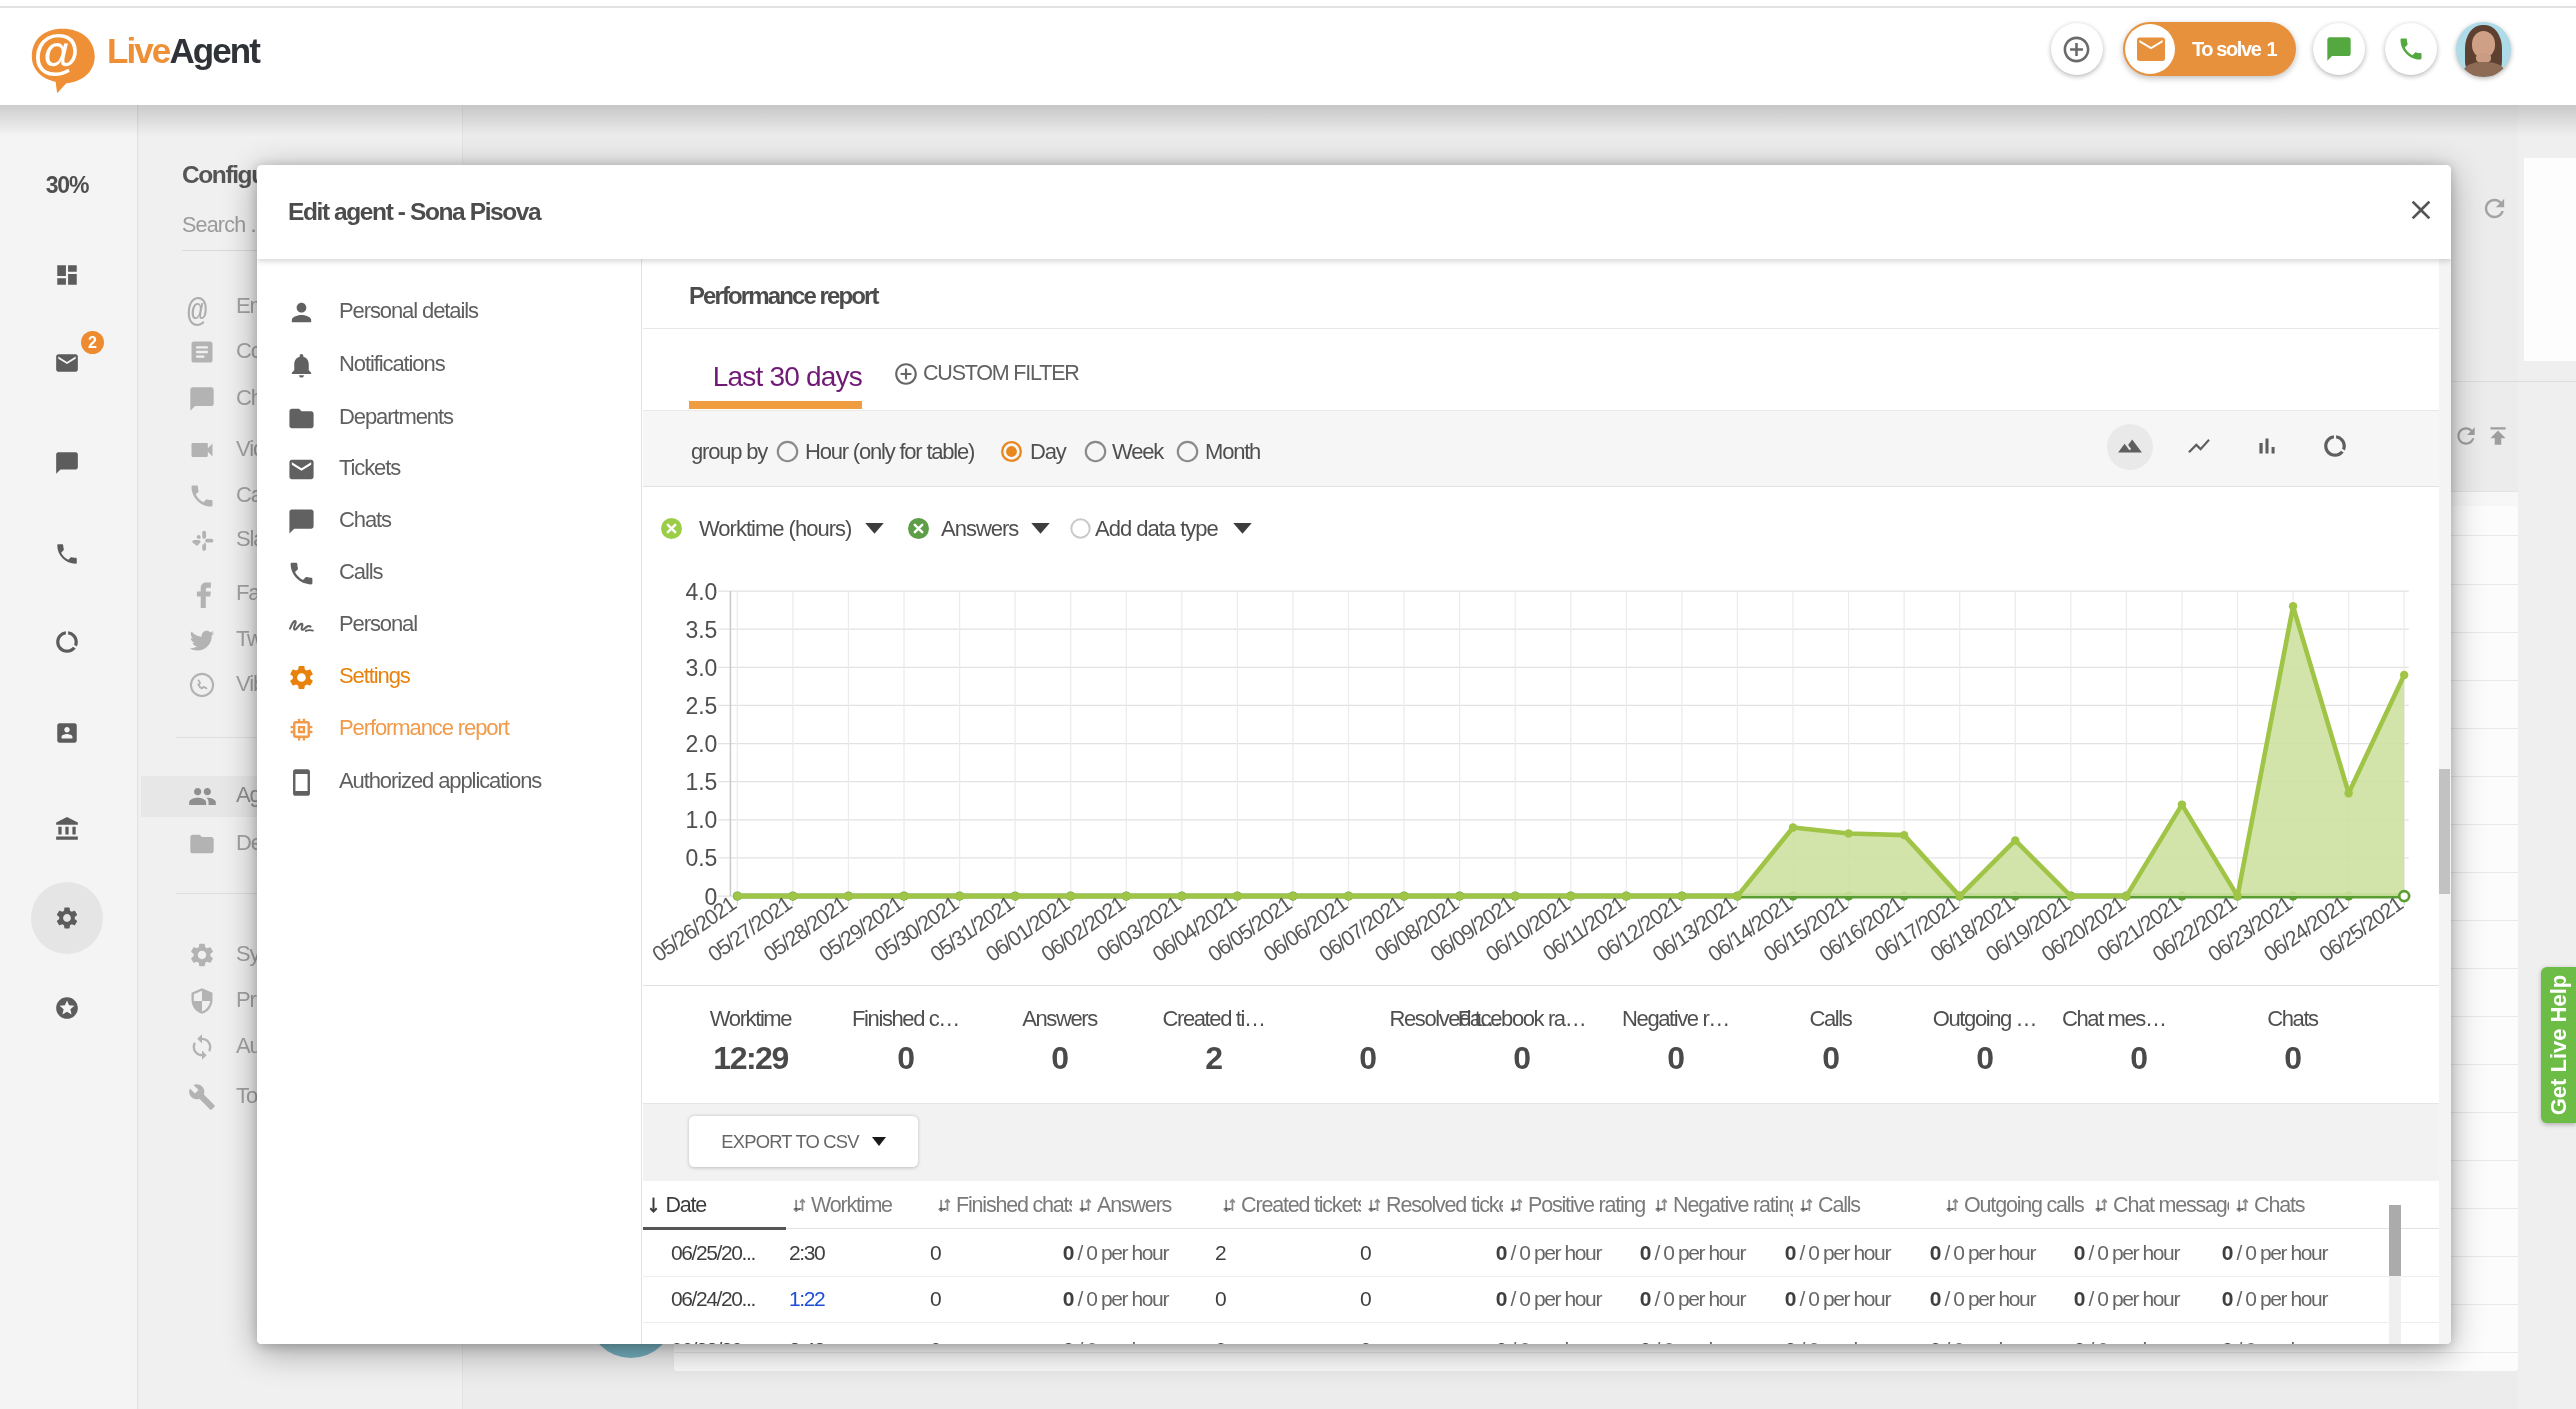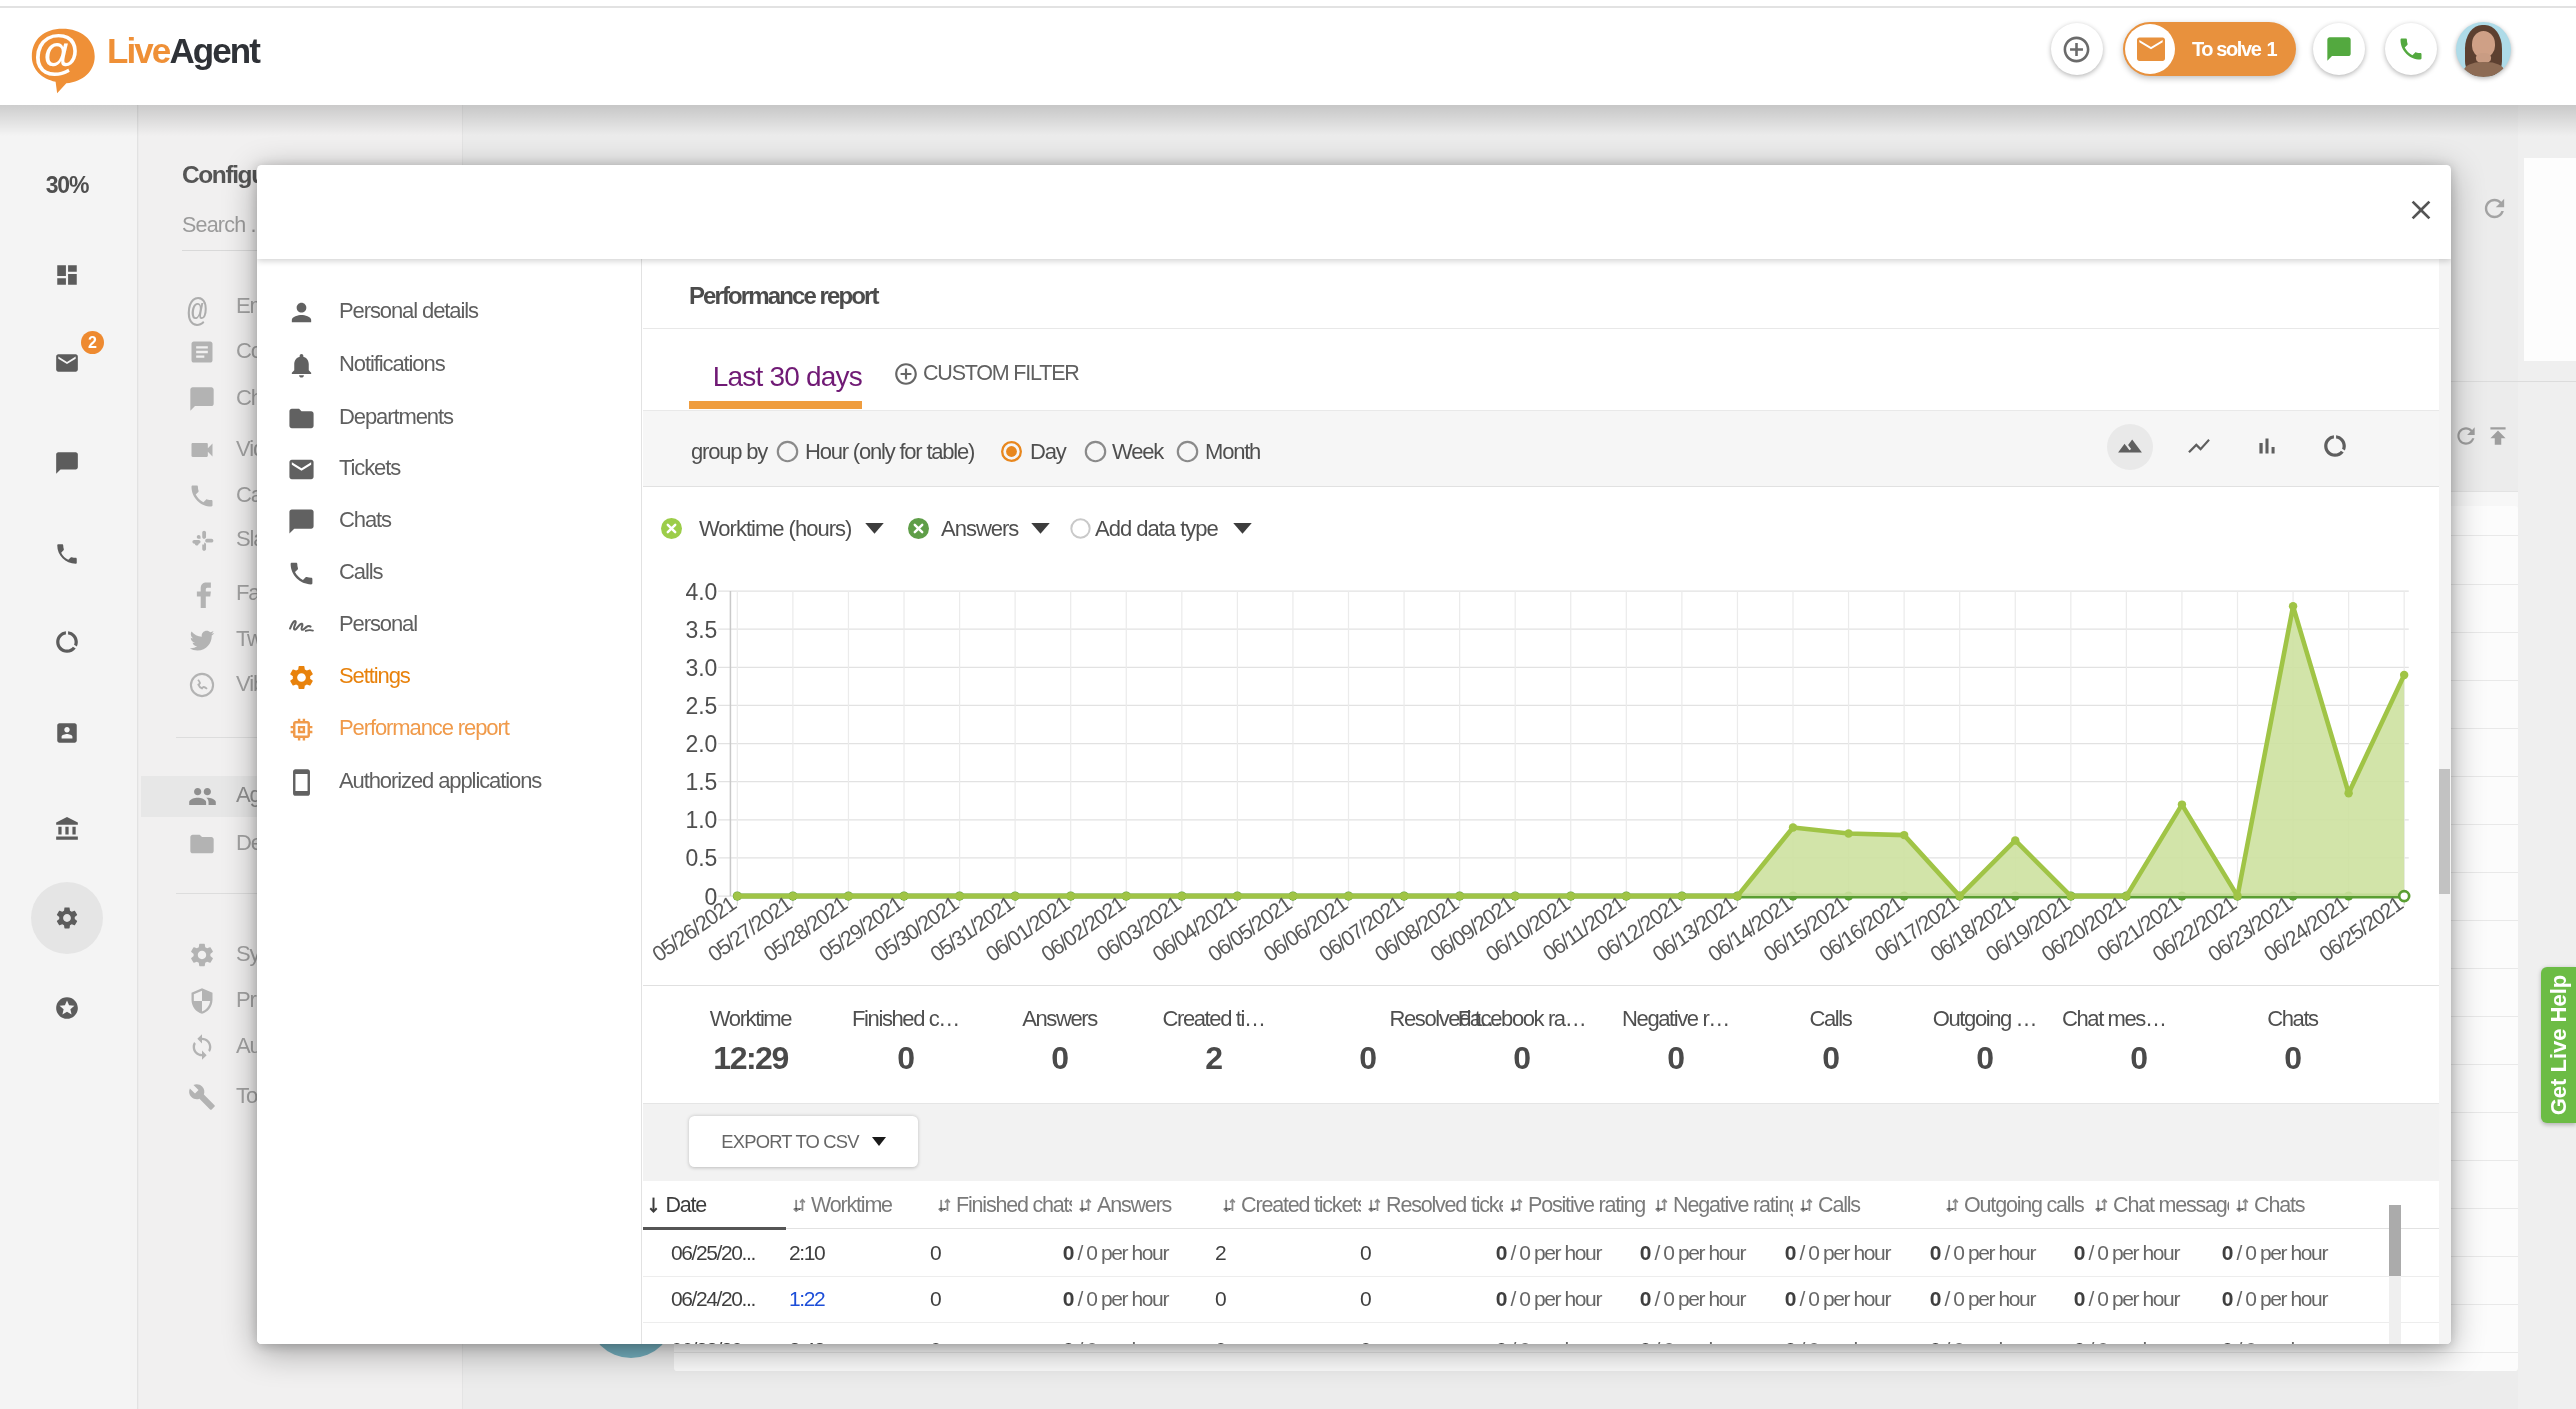--- a/index.html
+++ b/index.html
@@ -184,20 +184,21 @@
   <div style="position:absolute;left:20px;top:31px;width:15.3px;height:10.7px;border-radius:40%;background:#c99c83"></div>
   <div style="position:absolute;left:7.7px;top:40px;width:40px;height:18.4px;border-radius:46% 46% 0 0;background:#8d6b54"></div>
 </div>
 
 <div class="abs" style="left:674px;top:506px;width:1844px;height:865px;background:#fcfcfc;border-radius:3.1px;background-image:repeating-linear-gradient(180deg,#fcfcfc 0,#fcfcfc 47px,#e9e9e9 47px,#e9e9e9 48px);background-position:0 31px"></div>
 <div class="abs" style="left:588px;top:1272px;width:86px;height:86px;border-radius:50%;background:#74b0bf"></div>
 
 <div id="modal" class="abs" style="left:257px;top:165px;width:2194px;height:1179px;background:#fff;border-radius:4.6px;box-shadow:0 7.7px 34px rgba(0,0,0,.33),0 1.5px 10.7px rgba(0,0,0,.18);overflow:hidden">
 
   <div class="abs" style="left:0;top:0;width:2194px;height:94px;background:#fff;border-radius:4.6px 4.6px 0 0;box-shadow:0 1.5px 6.1px rgba(0,0,0,.18);z-index:5"></div>
+  <div class="abs" style="left:31px;top:0;height:94px;line-height:94px;font-size:24.5px;font-weight:bold;letter-spacing:-1.4px;color:#4c4c4c;z-index:6">Edit agent - Sona Pisova</div>
   <svg class="abs ic" style="left:2148px;top:29px;z-index:6" width="32" height="32" viewBox="0 0 24 24" fill="#555">
       <path d="M19 6.41L17.59 5 12 10.59 6.41 5 5 6.41 10.59 12 5 17.59 6.41 19 12 13.41 17.59 19 19 17.59 13.41 12z"></path>
     </svg>
 
   <div class="abs" style="left:0;top:94px;width:385px;bottom:0;background:#fff;border-right:0.8px solid #e2e2e2"></div>
   <style>
     .mnav{position:absolute;left:82px;font-size:22px;letter-spacing:-1.1px;color:#5f5f5f;white-space:nowrap}
     .mico{position:absolute;left:30px}
   </style>
   <svg class="mico ic" style="top:133px" width="29" height="29" viewBox="0 0 24 24" fill="#616161">
@@ -596,21 +597,21 @@
   <div class="abs" style="left:1978px;top:1028px;width:174px;overflow:hidden;font-size:21.5px;letter-spacing:-1.2px;color:#7a7a7a;white-space:nowrap"><svg style="display:inline-block;vertical-align:-3.1px;margin-right:3.8px" width="15.3" height="21.5" viewBox="0 0 22 30">
         <path d="M6 8V24" stroke="#8a8a8a" stroke-width="2.6" fill="none"></path>
         <path d="M2.5 20.5L6 24l9.5-3.5" stroke="none"></path>
         <path d="M2.5 20.5L6 24l3.5-3.5" stroke="#8a8a8a" stroke-width="2.6" fill="none"></path>
         <path d="M15 24V8" stroke="#8a8a8a" stroke-width="2.6" fill="none"></path>
         <path d="M11.5 11.5L15 8l3.5 3.5" stroke="#8a8a8a" stroke-width="2.6" fill="none"></path>
       </svg>Chats</div>
   <div class="abs" style="left:386px;top:1062px;width:143px;height:3.1px;background:#555"></div>
   <div class="abs" style="left:386px;top:1066px;width:1808px;height:46px;border-bottom:0.8px solid #ededed"></div>
   <div class="abs" style="left:414px;top:1076px;font-size:21px;letter-spacing:-1.4px;white-space:nowrap"><span style="color:#3f3f3f">06/25/20...</span></div>
-  <div class="abs" style="left:532px;top:1076px;font-size:21px;letter-spacing:-1.4px;white-space:nowrap"><span style="color:#3f3f3f">2:10</span></div>
+  <div class="abs" style="left:532px;top:1076px;font-size:21px;letter-spacing:-1.4px;white-space:nowrap"><span style="color:#3f3f3f">2:30</span></div>
   <div class="abs" style="left:673px;top:1076px;font-size:21px;letter-spacing:-1.4px;white-space:nowrap"><span style="color:#3f3f3f">0</span></div>
   <div class="abs" style="left:604px;top:1076px;width:307px;text-align:right;font-size:21px;letter-spacing:-1.4px;white-space:nowrap"><b style="color:#3f3f3f">0</b><span style="color:#666"> / 0 per hour</span></div>
   <div class="abs" style="left:958px;top:1076px;font-size:21px;letter-spacing:-1.4px;white-space:nowrap"><span style="color:#3f3f3f">2</span></div>
   <div class="abs" style="left:1103px;top:1076px;font-size:21px;letter-spacing:-1.4px;white-space:nowrap"><span style="color:#3f3f3f">0</span></div>
   <div class="abs" style="left:1037px;top:1076px;width:307px;text-align:right;font-size:21px;letter-spacing:-1.4px;white-space:nowrap"><b style="color:#3f3f3f">0</b><span style="color:#666"> / 0 per hour</span></div>
   <div class="abs" style="left:1181px;top:1076px;width:307px;text-align:right;font-size:21px;letter-spacing:-1.4px;white-space:nowrap"><b style="color:#3f3f3f">0</b><span style="color:#666"> / 0 per hour</span></div>
   <div class="abs" style="left:1326px;top:1076px;width:307px;text-align:right;font-size:21px;letter-spacing:-1.4px;white-space:nowrap"><b style="color:#3f3f3f">0</b><span style="color:#666"> / 0 per hour</span></div>
   <div class="abs" style="left:1471px;top:1076px;width:307px;text-align:right;font-size:21px;letter-spacing:-1.4px;white-space:nowrap"><b style="color:#3f3f3f">0</b><span style="color:#666"> / 0 per hour</span></div>
   <div class="abs" style="left:1615px;top:1076px;width:307px;text-align:right;font-size:21px;letter-spacing:-1.4px;white-space:nowrap"><b style="color:#3f3f3f">0</b><span style="color:#666"> / 0 per hour</span></div>
   <div class="abs" style="left:1763px;top:1076px;width:307px;text-align:right;font-size:21px;letter-spacing:-1.4px;white-space:nowrap"><b style="color:#3f3f3f">0</b><span style="color:#666"> / 0 per hour</span></div>

